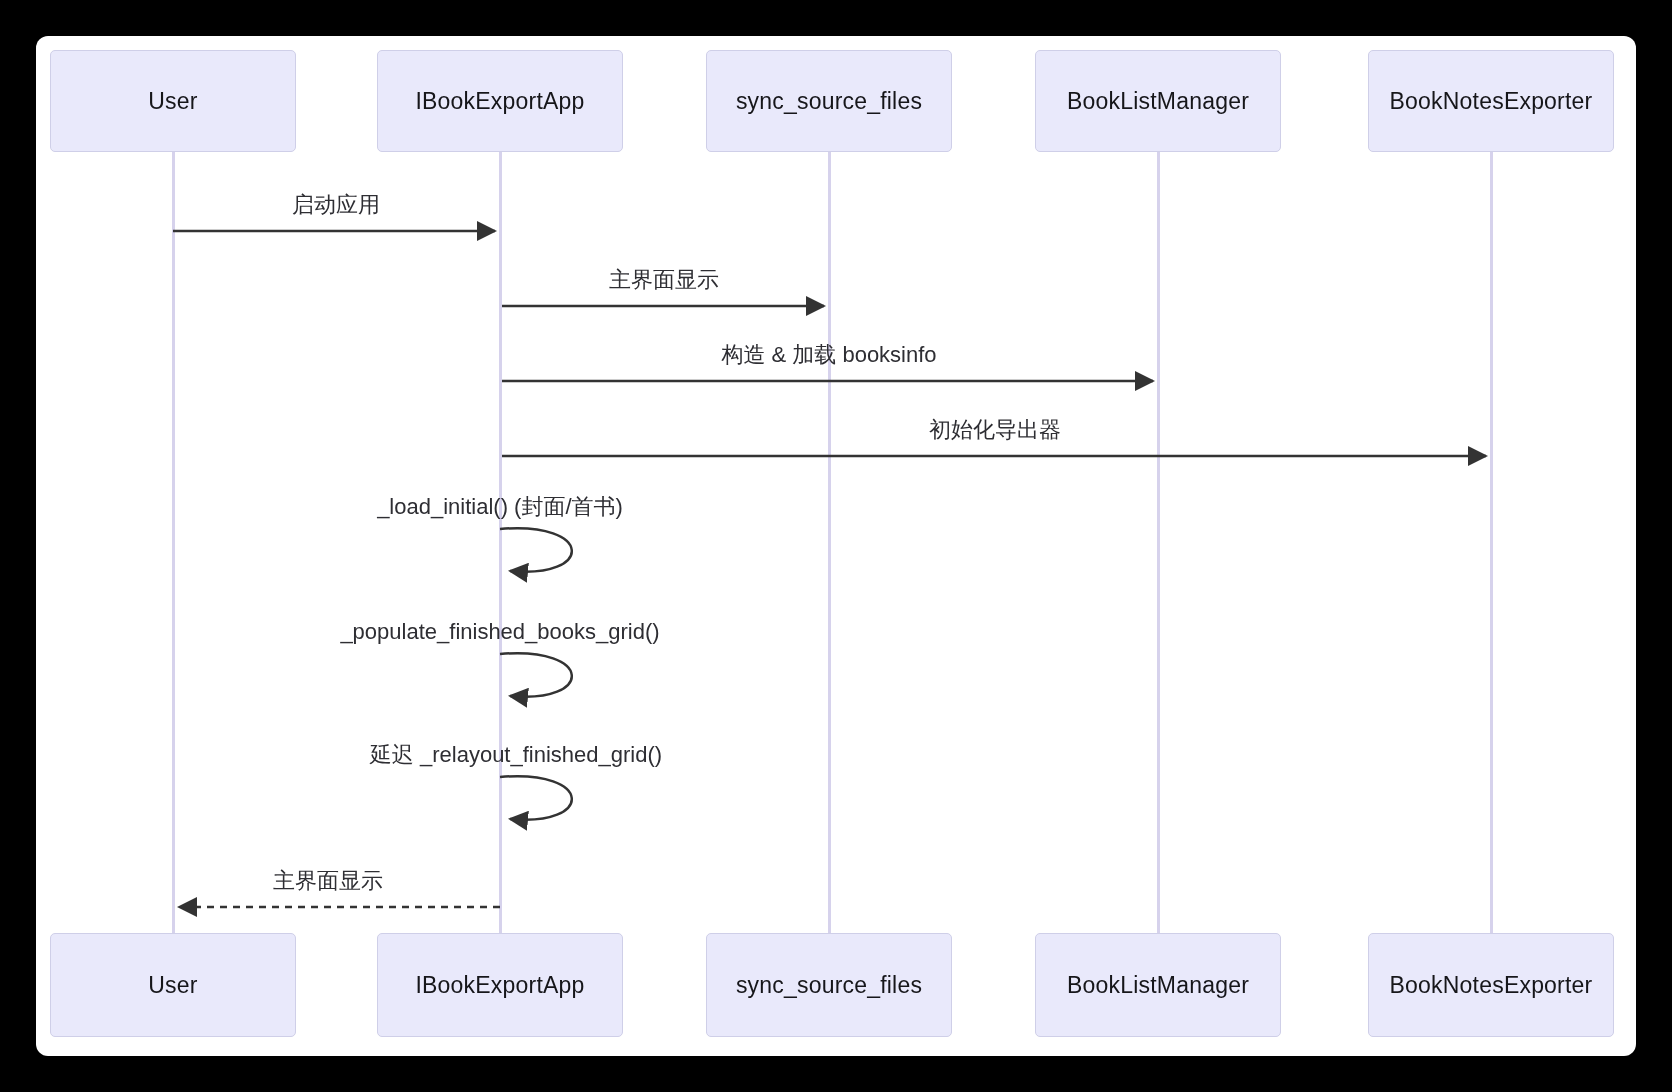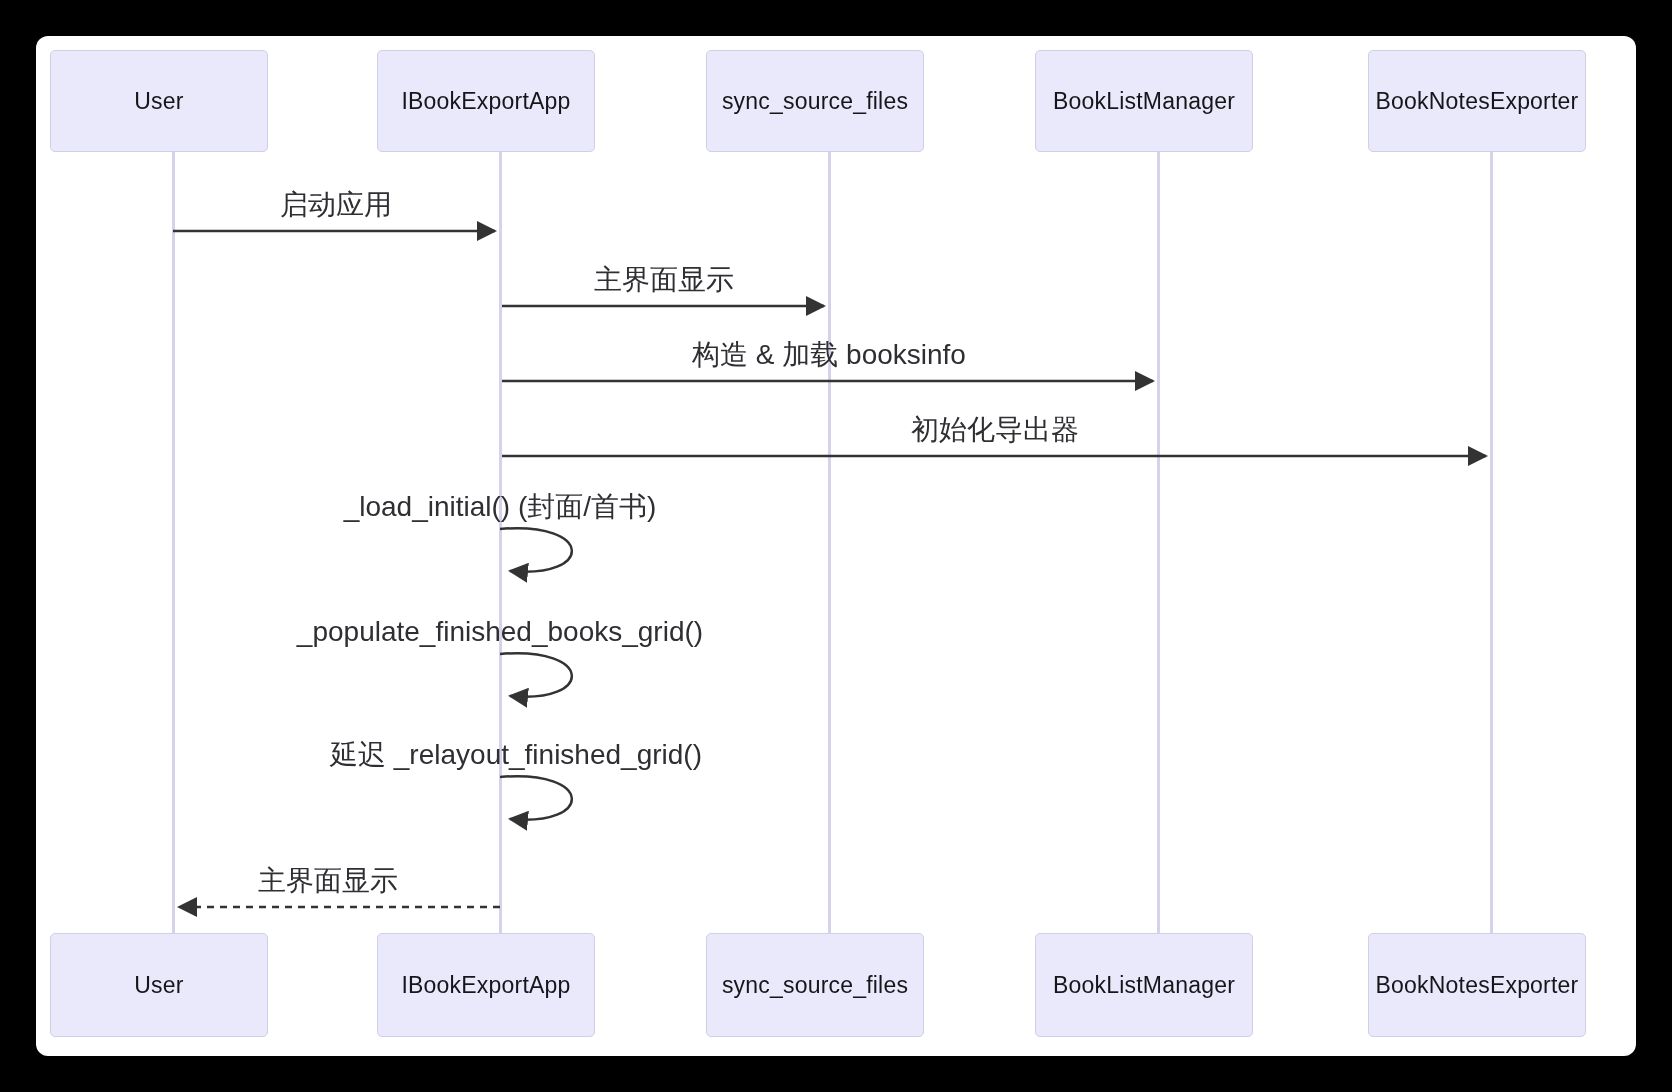--- a/index.html
+++ b/index.html
@@ -22,42 +22,42 @@
   }
   .lifeline {
     position: absolute;
     top: 116px;
     width: 3px;
     height: 781px;
     background: #d6d2ec;
   }
   .actor {
     position: absolute;
-    width: 218px;
+    width: 246px;
     height: 102px;
     background: #e9e9fb;
     border: 1.5px solid #cfcfe8;
     border-radius: 5px;
     display: flex;
     align-items: center;
     justify-content: center;
     box-sizing: border-box;
   }
   .actor span {
     font-size: 23px;
     color: #16161a;
     letter-spacing: 0.2px;
   }
   .actor.top { top: 14px; }
   .actor.bottom { top: 897px; height: 104px; }
   .msg {
     position: absolute;
     transform: translateX(-50%);
     white-space: nowrap;
-    font-size: 28px;
+    font-size: 22px;
     line-height: 28px;
     color: #2e2e33;
   }
   svg.arrows {
     position: absolute;
     left: 0;
     top: 0;
     width: 1600px;
     height: 1020px;
     pointer-events: none;

